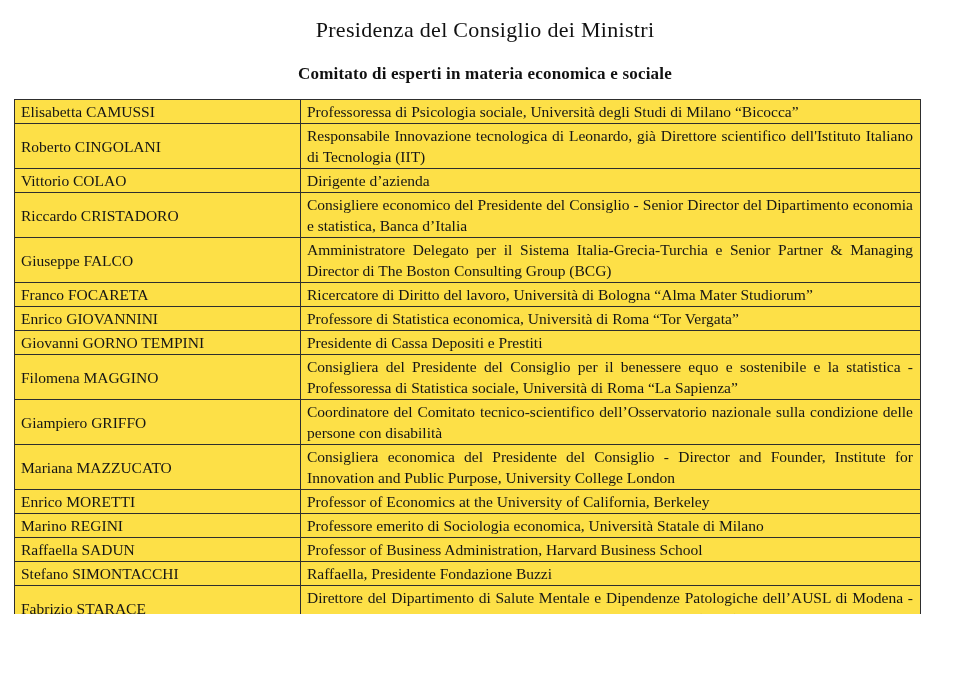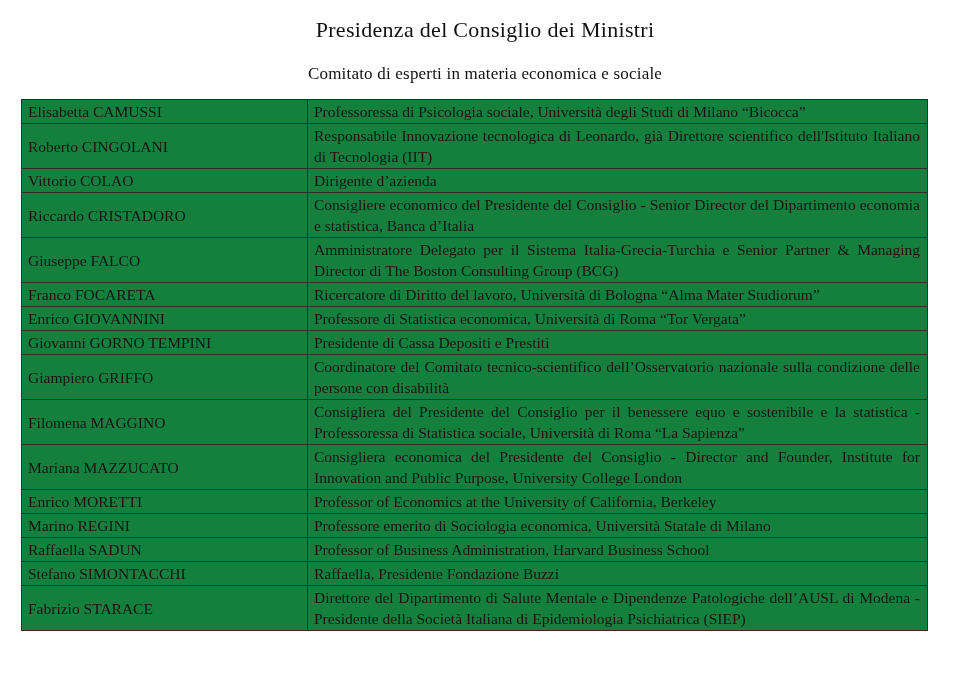--- a/index.html
+++ b/index.html
@@ -5,49 +5,49 @@
   html, body {
     margin: 0;
     padding: 0;
     background: #ffffff;
     color: #000000;
     font-family: "Liberation Serif", "DejaVu Serif", serif;
   }
   .page {
     position: relative;
     width: 970px;
-    height: 686px;
+    height: 614px;
     background: #ffffff;
     overflow: hidden;
   }
   .title {
     margin: 0;
     padding-top: 17px;
     text-align: center;
     font-size: 22px;
     font-weight: normal;
     letter-spacing: 0.3px;
     color: #111111;
   }
   .subtitle {
     margin: 0;
     padding-top: 21px;
     text-align: center;
     font-size: 17px;
-    font-weight: normal;
+    font-weight: bold;
     letter-spacing: 0.2px;
     color: #111111;
   }
   table.members-table {
     border-collapse: collapse;
     table-layout: fixed;
-    margin-left: 21px;
+    margin-left: 14px;
     margin-top: 15px;
     width: 907px;
-    background: #15803d;
+    background: #fde047;
   }
   table.members-table td {
     border: 1.5px solid #2e2e2e;
     padding: 1px 7px 1px 6px;
     font-size: 15.5px;
     line-height: 21px;
     vertical-align: middle;
     color: #151515;
   }
   td.name-cell {
@@ -92,26 +92,26 @@
         </tr>
         <tr>
           <td class="name-cell">Enrico GIOVANNINI</td>
           <td class="role-cell">Professore di Statistica economica, Università di Roma “Tor Vergata”</td>
         </tr>
         <tr>
           <td class="name-cell">Giovanni GORNO TEMPINI</td>
           <td class="role-cell">Presidente di Cassa Depositi e Prestiti</td>
         </tr>
         <tr>
+          <td class="name-cell">Filomena MAGGINO</td>
+          <td class="role-cell">Consigliera del Presidente del Consiglio per il benessere equo e sostenibile e la statistica - Professoressa di Statistica sociale, Università di Roma “La Sapienza”</td>
+        </tr>
+        <tr>
           <td class="name-cell">Giampiero GRIFFO</td>
           <td class="role-cell">Coordinatore del Comitato tecnico-scientifico dell’Osservatorio nazionale sulla condizione delle persone con disabilità</td>
-        </tr>
-        <tr>
-          <td class="name-cell">Filomena MAGGINO</td>
-          <td class="role-cell">Consigliera del Presidente del Consiglio per il benessere equo e sostenibile e la statistica - Professoressa di Statistica sociale, Università di Roma “La Sapienza”</td>
         </tr>
         <tr>
           <td class="name-cell">Mariana MAZZUCATO</td>
           <td class="role-cell">Consigliera economica del Presidente del Consiglio - Director and Founder, Institute for Innovation and Public Purpose, University College London</td>
         </tr>
         <tr>
           <td class="name-cell">Enrico MORETTI</td>
           <td class="role-cell">Professor of Economics at the University of California, Berkeley</td>
         </tr>
         <tr>

